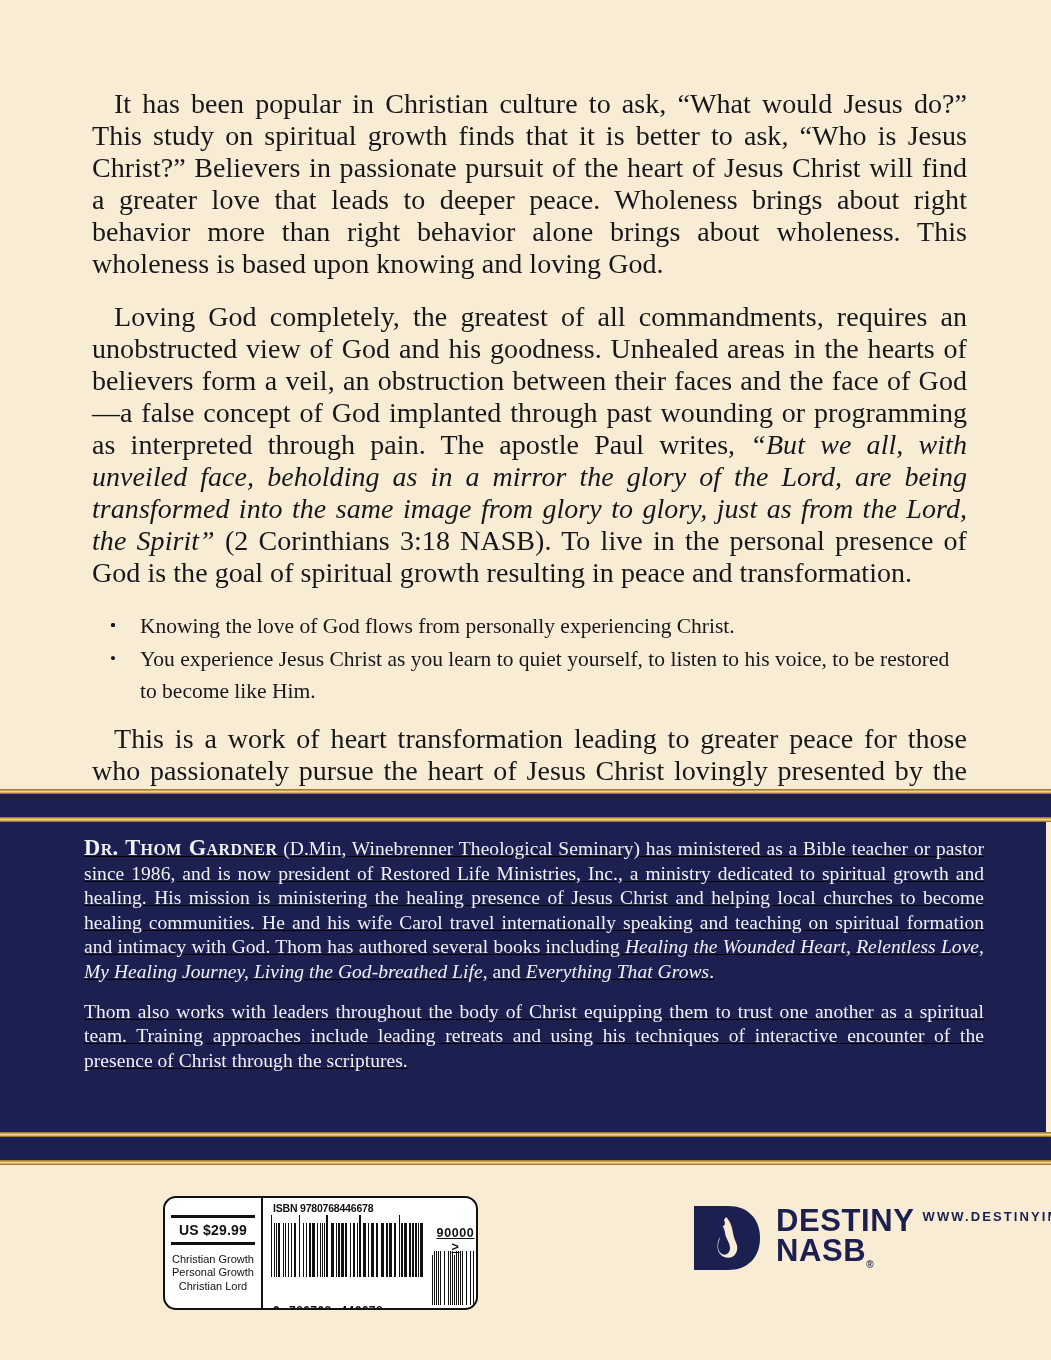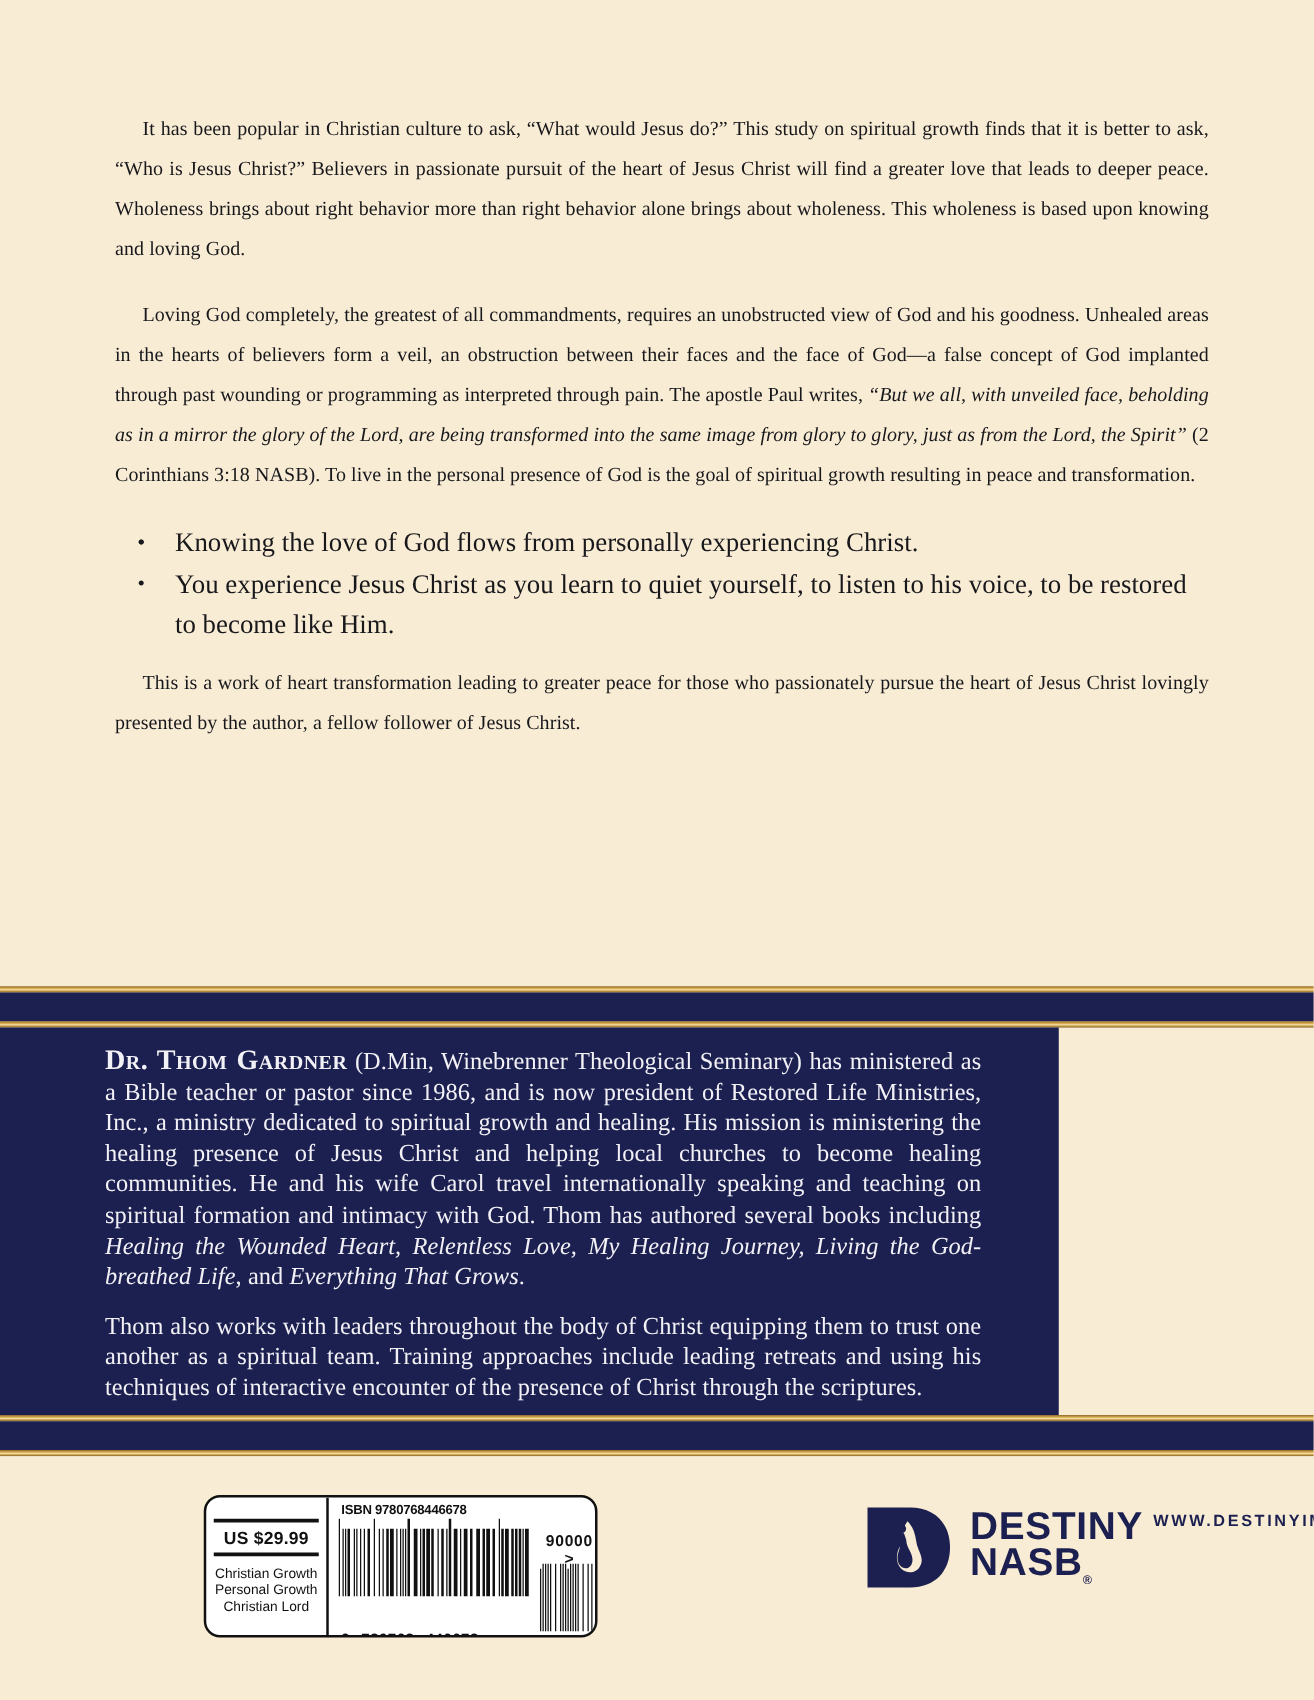--- a/index.html
+++ b/index.html
@@ -21,21 +21,21 @@
     left: 0;
     top: 0;
     width: 1051px;
     height: 789px;
     background: #f8ecd4;
     box-sizing: border-box;
     padding: 88px 84px 0 92px;
   }
   .blurb p {
     margin: 0 0 21px 0;
-    font-size: 16px;
+    font-size: 28px;
     line-height: 32px;
     color: #18181c;
     text-align: justify;
     text-indent: 22px;
     letter-spacing: 0.05px;
   }
   .blurb em { font-style: italic; }
 
   .learn-line {
     margin: 0 0 8px 0 !important;
@@ -87,25 +87,26 @@
     width: 100%;
     height: 23px;
     background: #1c2050;
   }
 
   
   .bio {
     position: absolute;
     left: 0;
     top: 822px;
-    width: 847px;
+    width: 1046px;
     height: 310px;
     background: #1c2050;
     box-sizing: border-box;
     padding: 14px 62px 0 84px;
+    text-decoration: underline;
   }
   .bio p {
     margin: 0 0 15px 0;
     font-size: 19.5px;
     line-height: 24.6px;
     color: #f2f1f6;
     text-align: justify;
     letter-spacing: 0.05px;
   }
   .bio p:last-child { margin-bottom: 0; }
@@ -206,20 +207,21 @@
     margin-top: 11px;
   }
   .addon-num {
     font-family: "Liberation Sans", sans-serif;
     font-size: 12.5px;
     font-weight: bold;
     color: #111;
     letter-spacing: 0.6px;
     margin-bottom: 1px;
     text-align: center;
+    text-decoration: underline;
   }
   .ean-digits {
     font-family: "Liberation Sans", sans-serif;
     font-size: 12px;
     font-weight: bold;
     color: #111;
     letter-spacing: 0.4px;
     margin-top: -1px;
     margin-left: 2px;
     display: flex;

